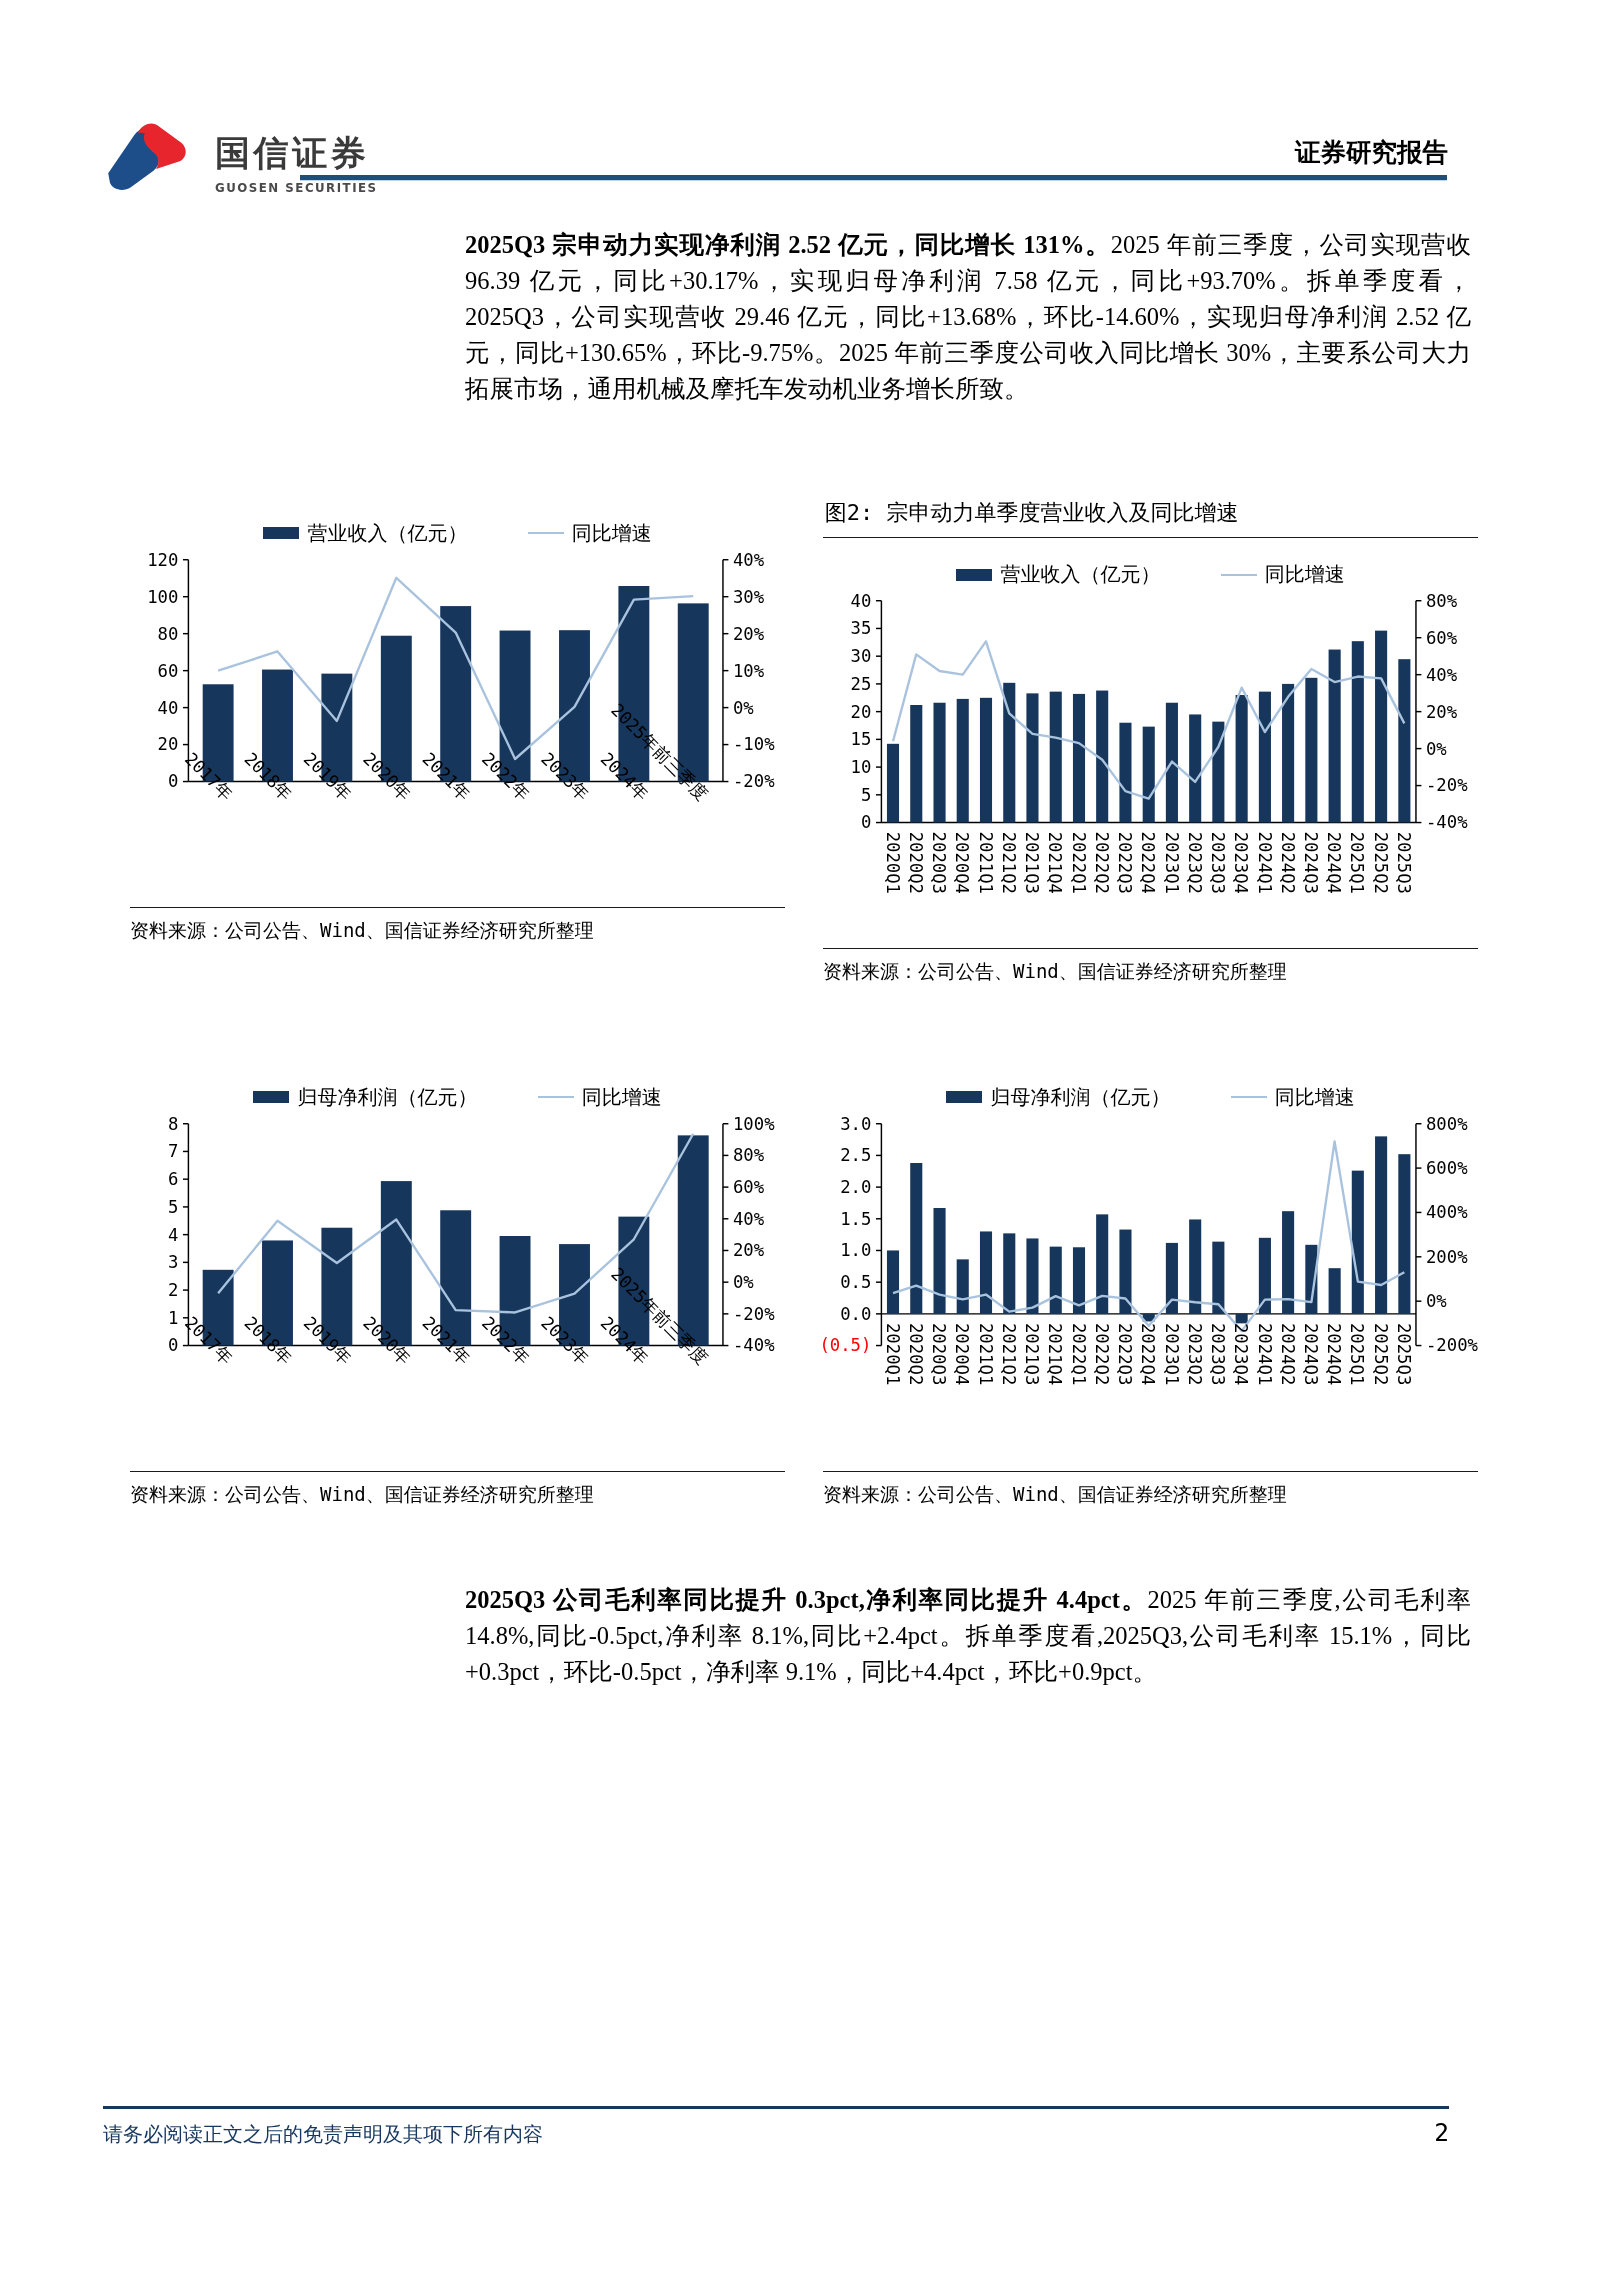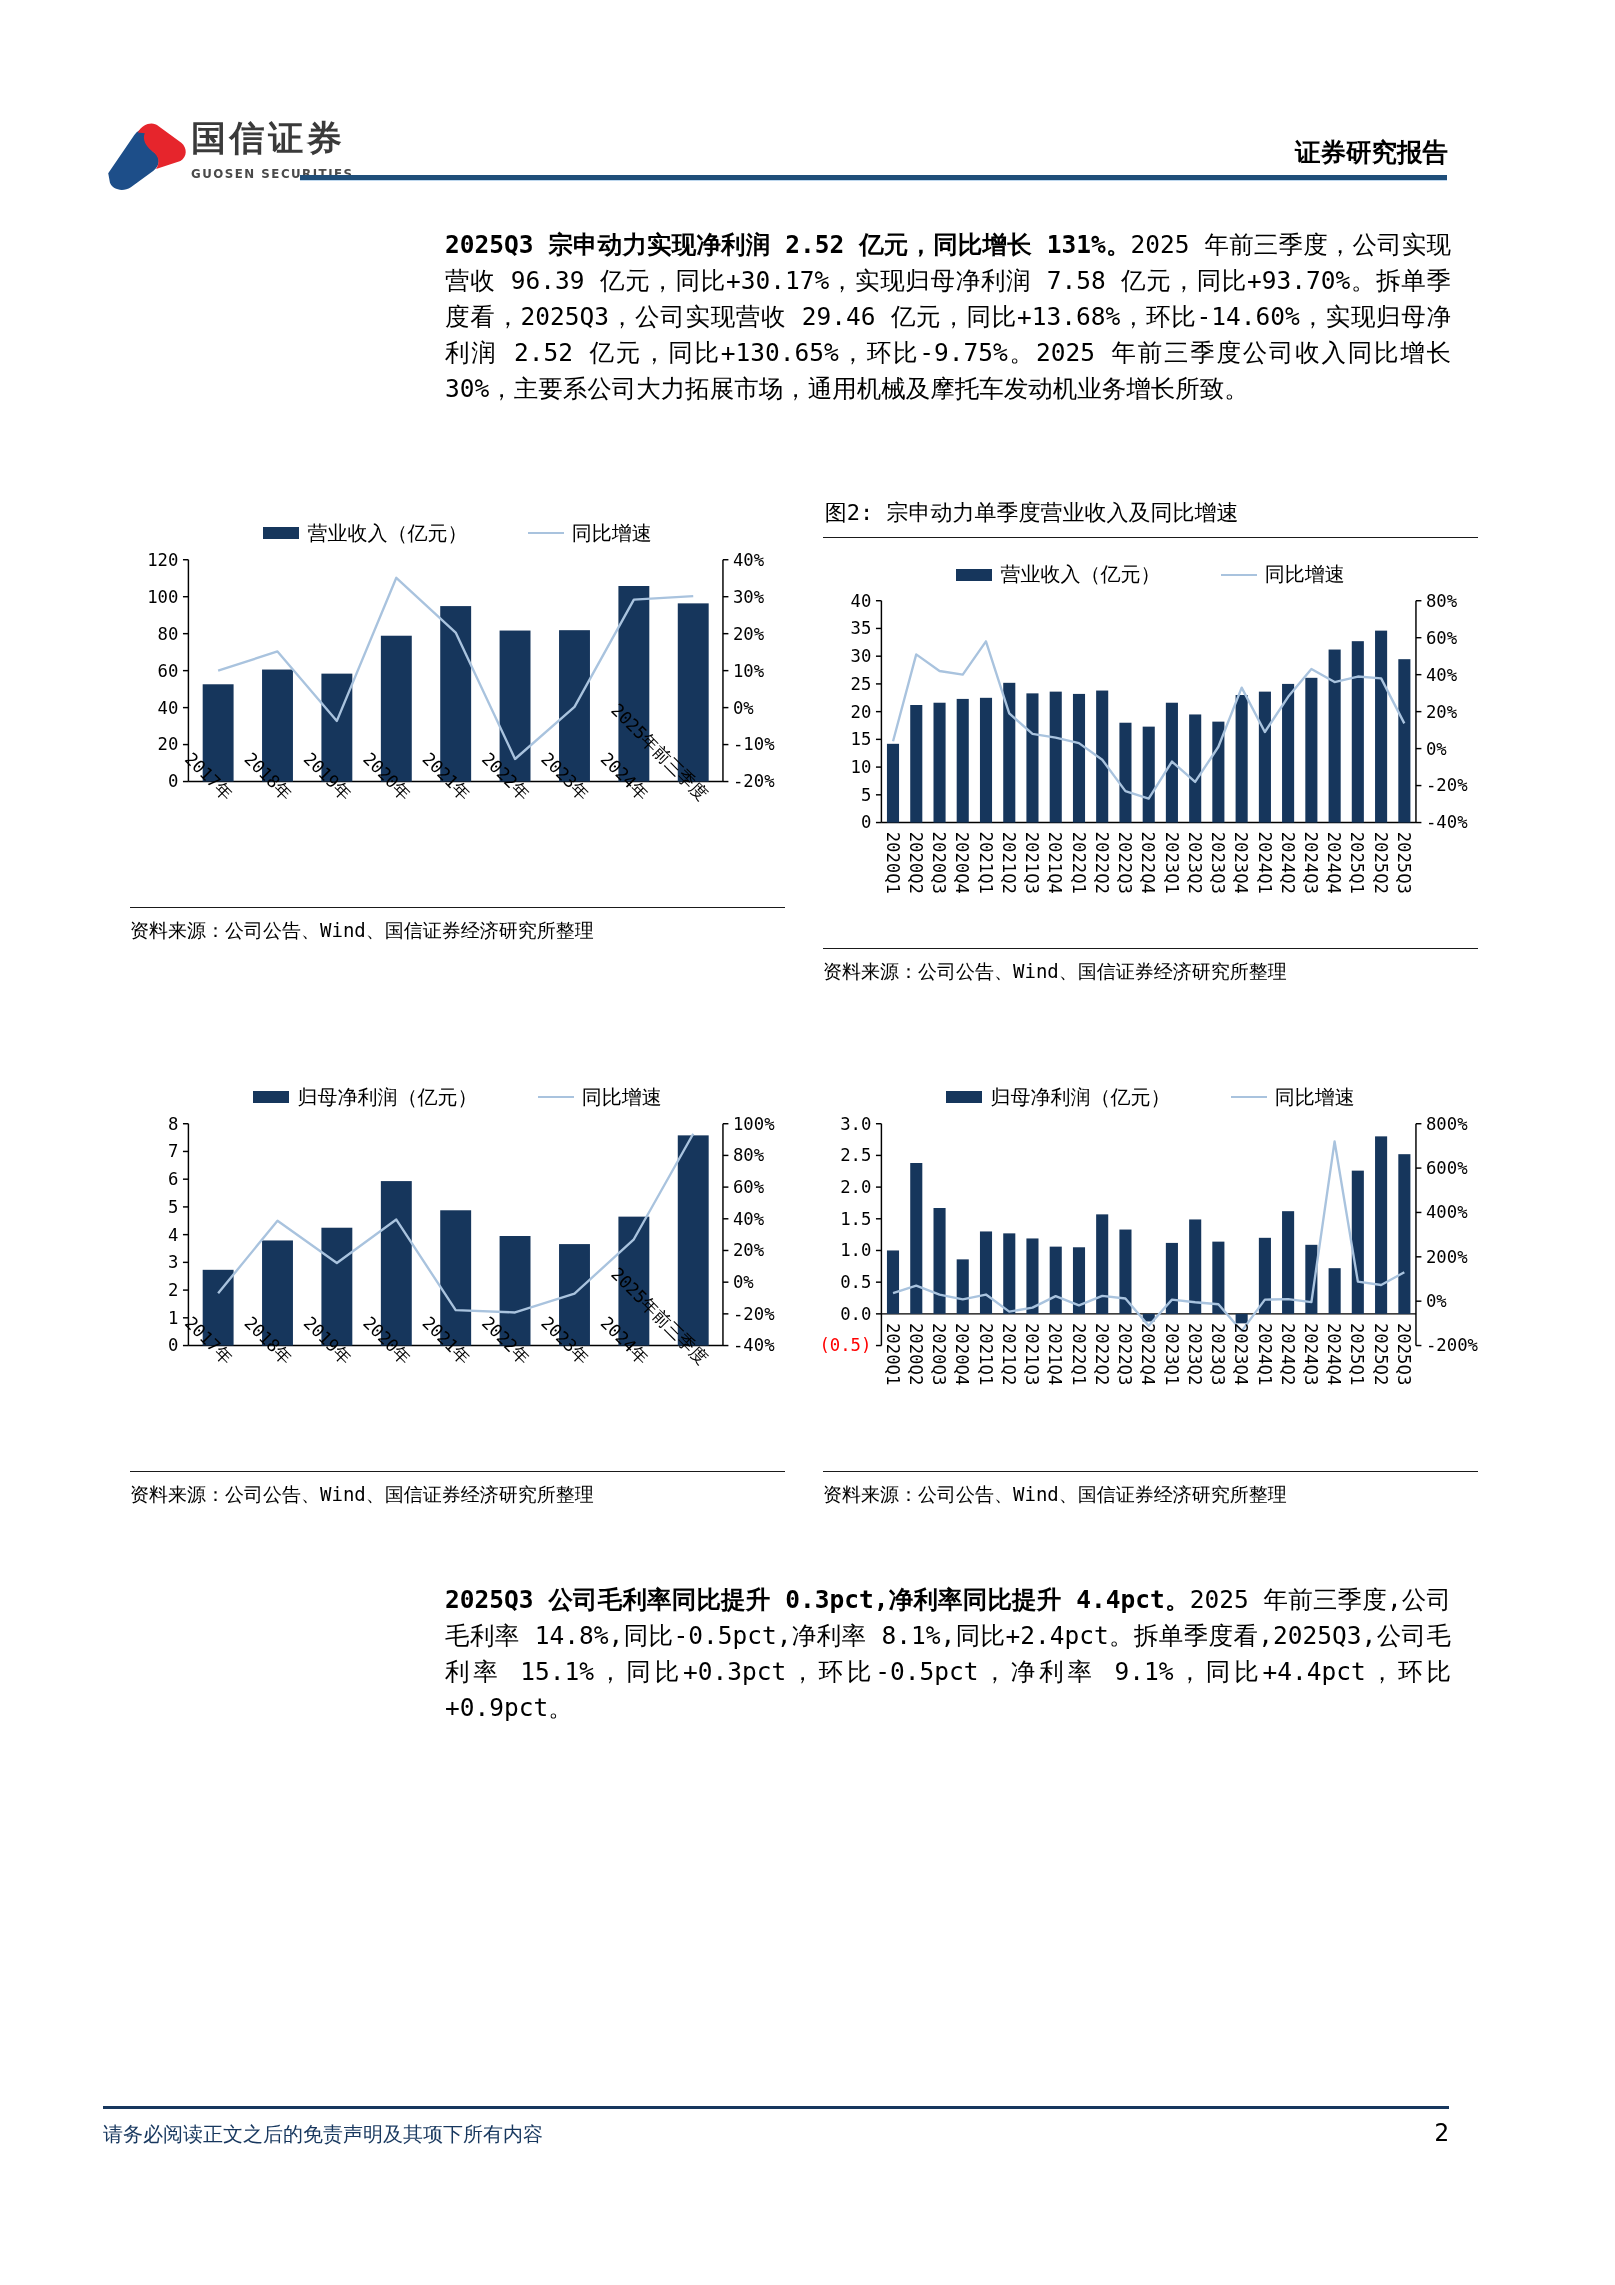--- a/index.html
+++ b/index.html
@@ -1,29 +1,29 @@
 <!DOCTYPE html>
 <html style="font-size:14.5px"><head>
 <meta charset="utf-8">
 <style>
   html,body{margin:0;padding:0;background:#ffffff;}
   .page{position:relative;width:1616px;height:2286px;background:#fff;overflow:hidden;
         font-family:"DejaVu Sans Mono","DejaVu Sans",monospace;color:#000;}
   .header{position:absolute;top:115px;left:103px;right:168px;display:flex;
           justify-content:space-between;align-items:flex-start;}
-  .logo{display:flex;align-items:flex-start;gap:1px;}
+  .logo{display:flex;align-items:flex-end;gap:25px;}
   .logo-mark{width:87px;height:80px;}
   .logo-cn{font-size:35px;font-weight:bold;color:var(--logo-text);letter-spacing:3.6px;
            font-family:"DejaVu Sans",sans-serif;}
   .logo-en{font-size:11.8px;font-weight:bold;color:#4a4a4a;letter-spacing:1.5px;margin-top:4.5px;
            font-family:"DejaVu Sans",sans-serif;}
   .report-type{font-size:25.5px;font-weight:bold;margin-top:20px;}
   .header-rule{position:absolute;top:175px;left:300px;width:1147px;height:4.5px;
                background:var(--header-rule);border-bottom:1.8px solid var(--header-rule-light);}
-  .para{position:absolute;left:445px;width:1006px;font-size:24.5px;line-height:36px;text-align:justify;}
+  .para{position:absolute;left:465px;width:1006px;font-size:24.5px;line-height:36px;text-align:justify;font-family:Liberation Serif, serif;}
   #para1{top:227px;} #para2{top:1582px;}
   .figrow{position:absolute;left:130px;display:flex;gap:38px;}
   #figrow1{top:496px;} #figrow2{top:1060px;}
   .fig{width:655px;}
   .fig-title{font-size:22px;padding:1.8px 0 9px 1.8px;border-bottom:1.8px solid #1a1a1a;}
   .legend{display:flex;justify-content:center;align-items:flex-end;gap:14.5px;margin-top:23.6px;font-size:20px;}
   .leg-item{display:flex;align-items:center;gap:8.2px;}
   .leg-gap{width:31px;}
   .sw-bar{display:inline-block;width:36px;height:11.8px;background:var(--bar);}
   .sw-line{display:inline-block;width:36px;height:2.7px;background:var(--line);}

